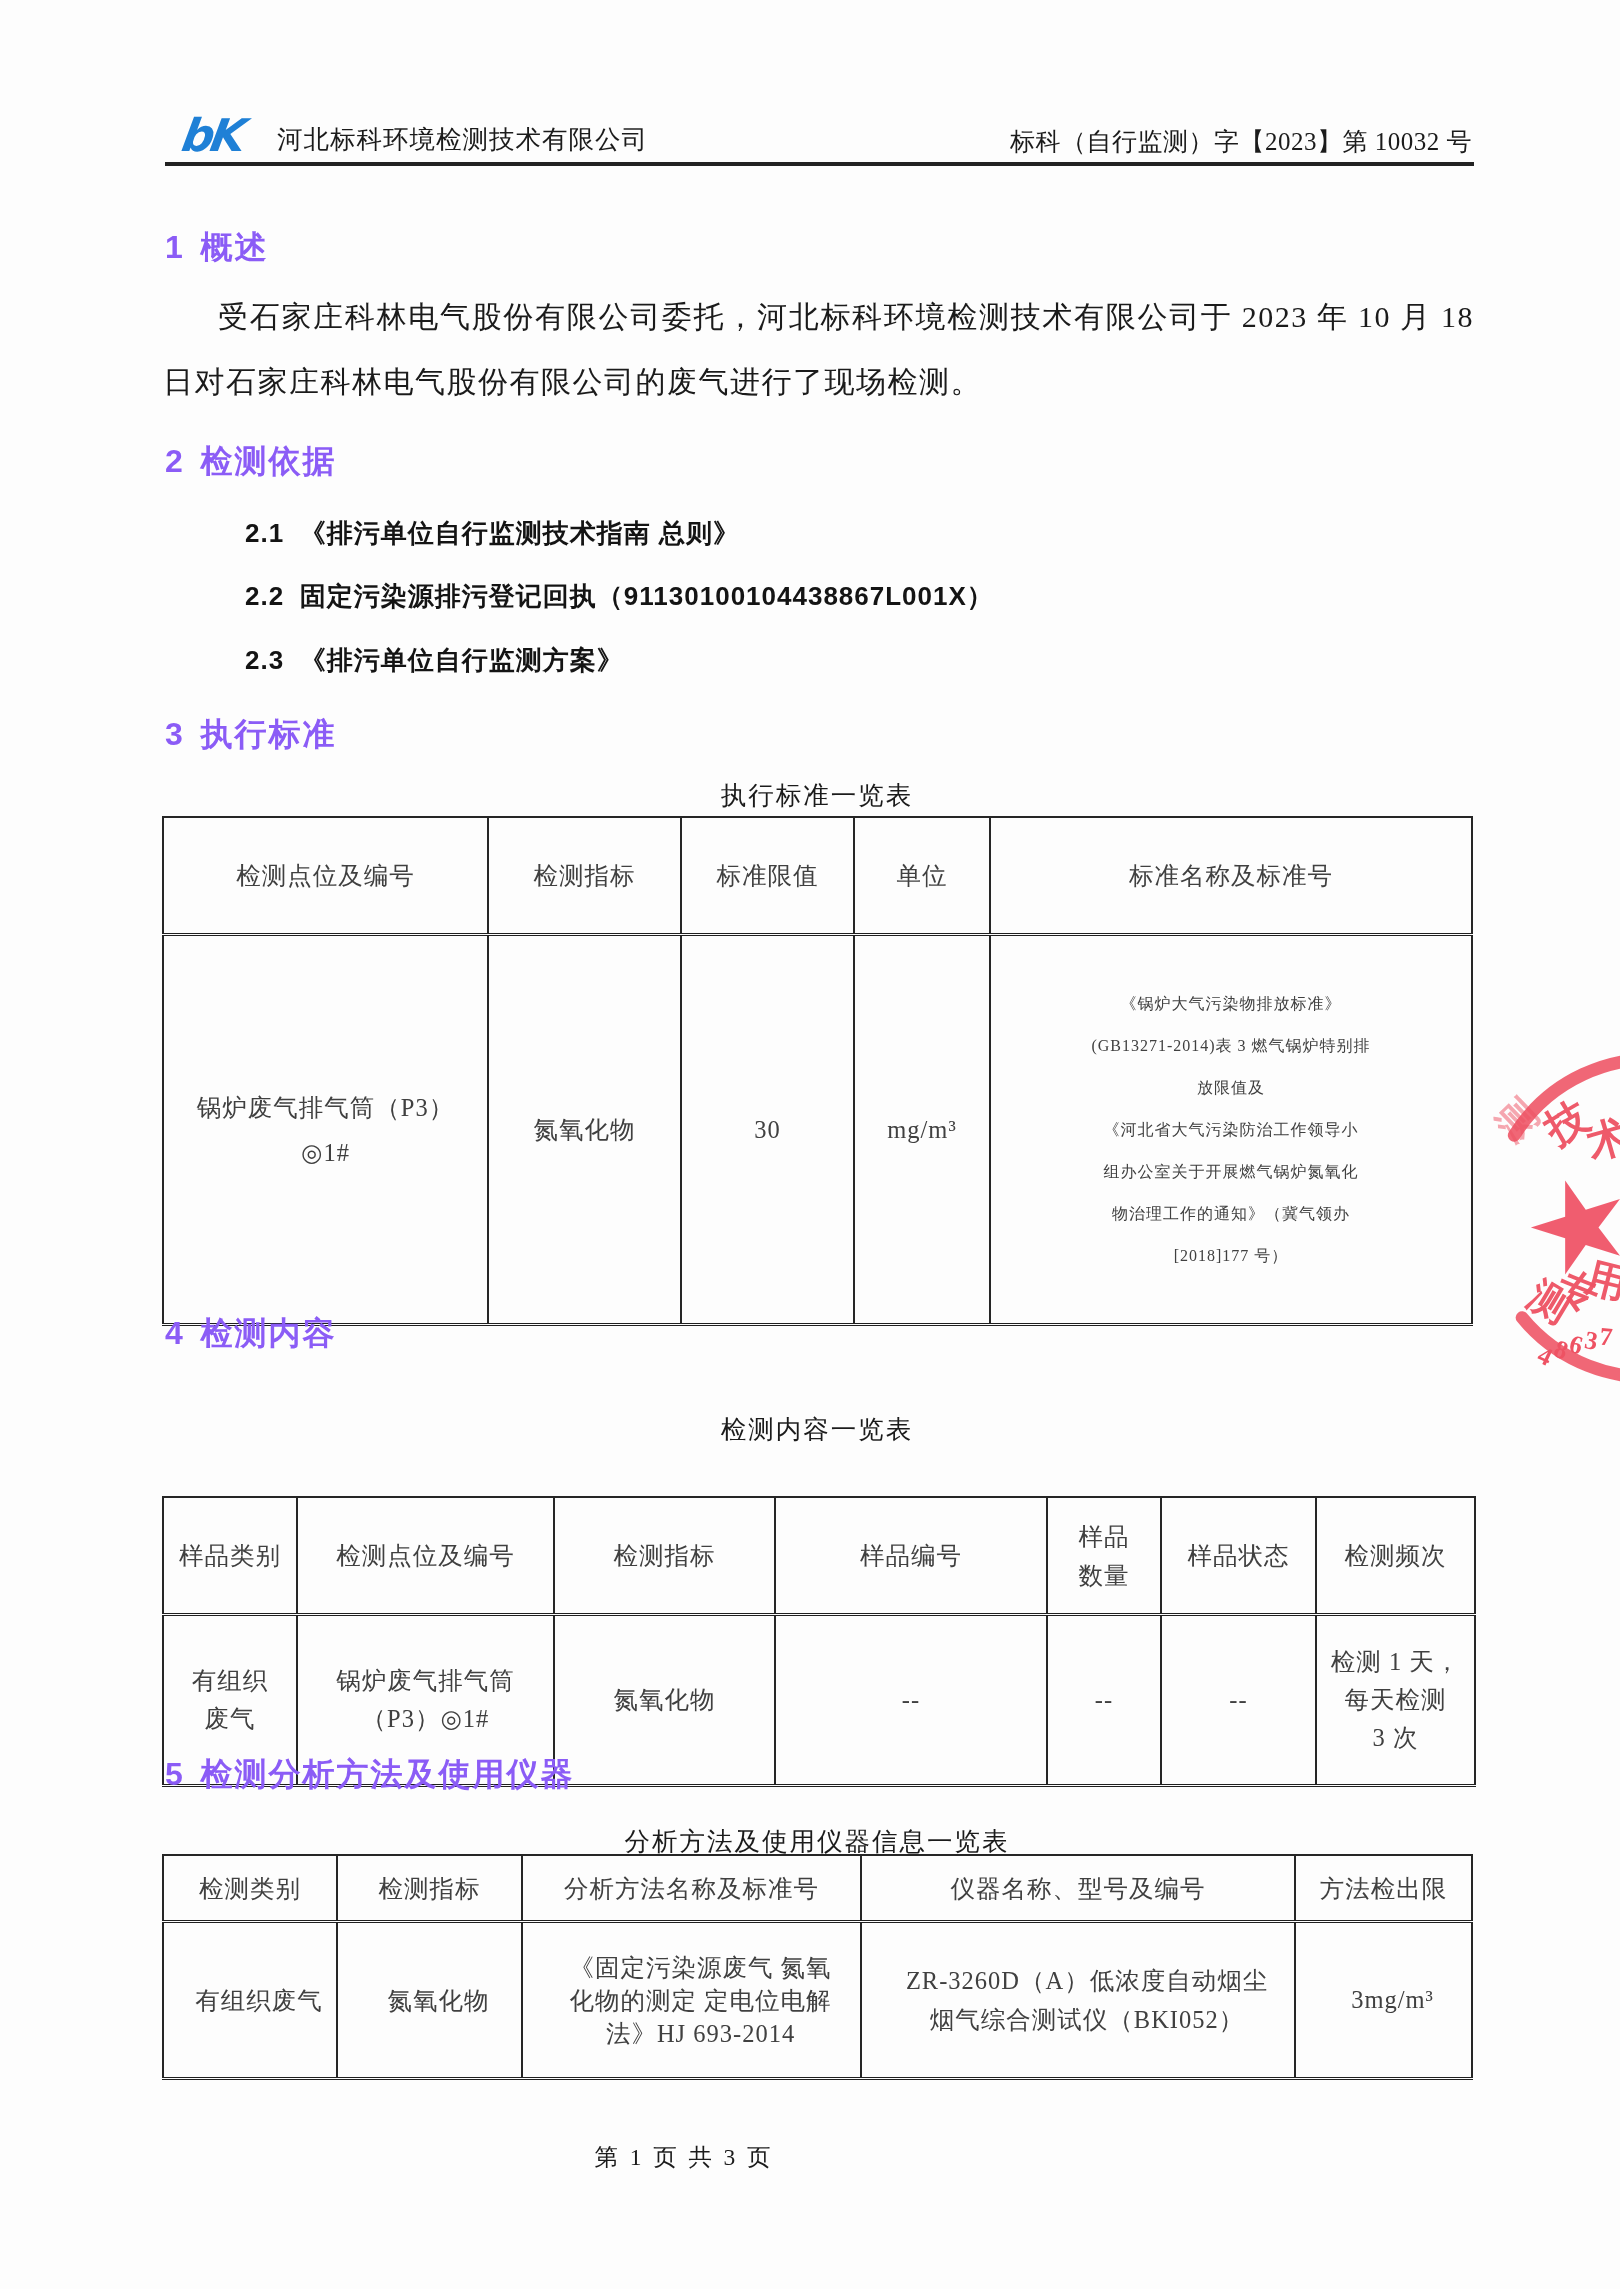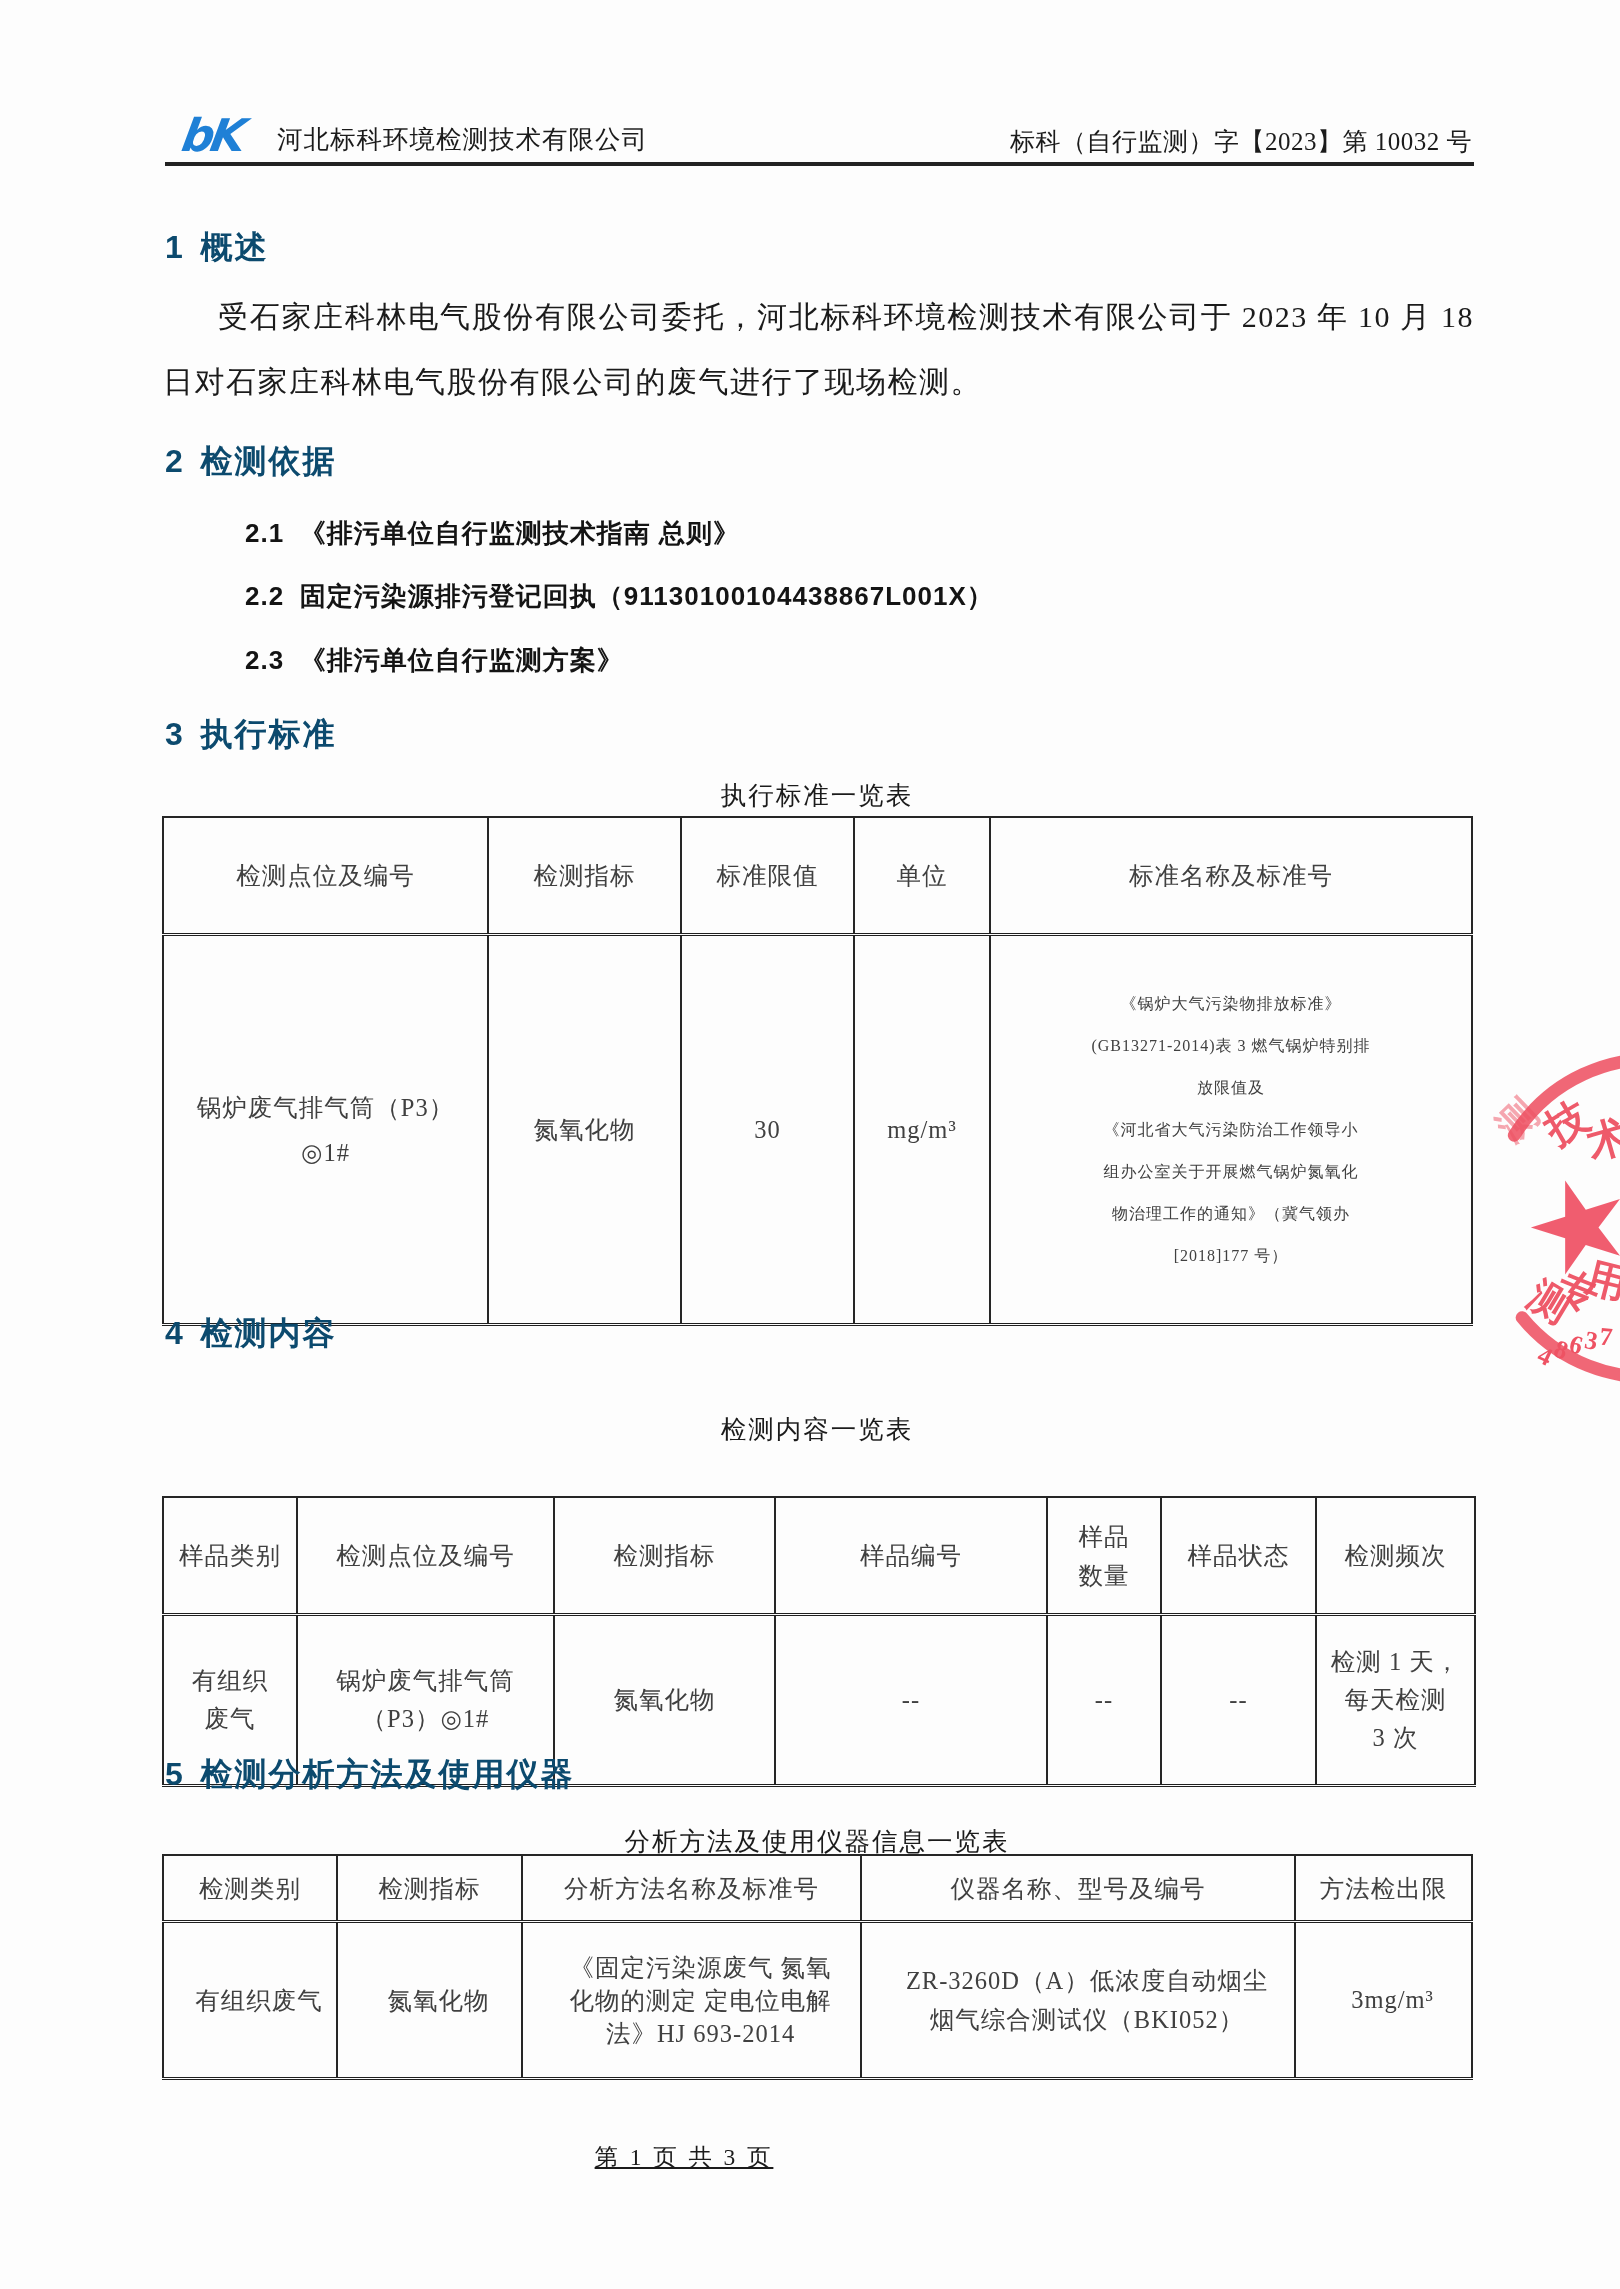--- a/index.html
+++ b/index.html
@@ -15,21 +15,21 @@
   .hei{font-family:"Liberation Sans","DejaVu Sans",sans-serif;font-weight:700;}
   .abs{position:absolute;}
 
   
   .company-name{left:277px;top:122px;font-size:25.5px;letter-spacing:1px;}
   .doc-number{left:0;top:125px;width:1472px;text-align:right;font-size:25px;letter-spacing:0.5px;}
   .header-rule{left:165px;top:162px;width:1309px;height:3.9px;background:#222;}
   .logo-svg{left:174px;top:108px;}
 
   
-  .sec-head{left:165px;font-size:32px;letter-spacing:2px;color:#0c4a6e;}
+  .sec-head{left:165px;font-size:32px;letter-spacing:2px;color:#8b5cf6;}
   .sec-head .num{margin-right:17.6px;letter-spacing:0;}
   .s1{top:226px;} .s2{top:440px;} .s3{top:713px;} .s4{top:1312px;} .s5{top:1753px;}
 
   
   .para{
     left:163px;top:284px;width:1311px;
     font-size:30px;line-height:65px;letter-spacing:1.5px;
     text-indent:55px;text-align:justify;
   }
 
@@ -71,21 +71,21 @@
   .t2 thead th{height:115px;line-height:39px;}
   .t2 tbody td{height:168px;line-height:38px;}
 
   .t3{top:1854px;width:1310px;}
   .t3 thead th{height:64px;}
   .t3 tbody td{height:154px;padding-left:24px;}
   .t3 .method{line-height:33px;}
   .t3 .instr{line-height:39px;}
 
   
-  .footer{left:0;top:2141px;width:1368px;text-align:center;font-size:23.5px;letter-spacing:2.9px;text-decoration:underline;}
+  .footer{left:0;top:2141px;width:1368px;text-align:center;font-size:23.5px;letter-spacing:2.9px;}
 
   
   .stamp-svg{left:1426px;top:1047px;}
   .stamp-svg text{font-family:"Liberation Serif","DejaVu Serif",serif;font-weight:700;}
 </style>
 </head>
 <body>
 
 <div class="page">
 

